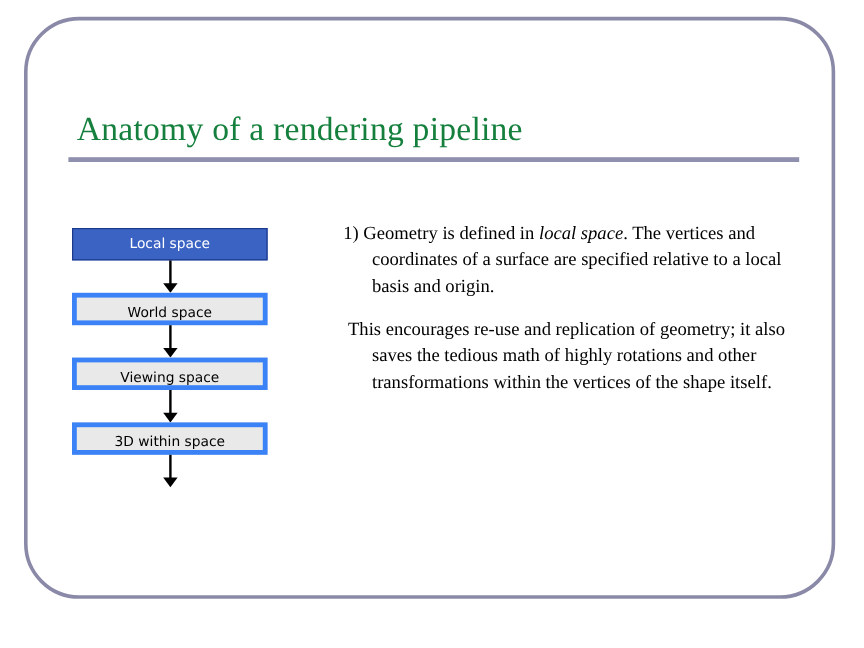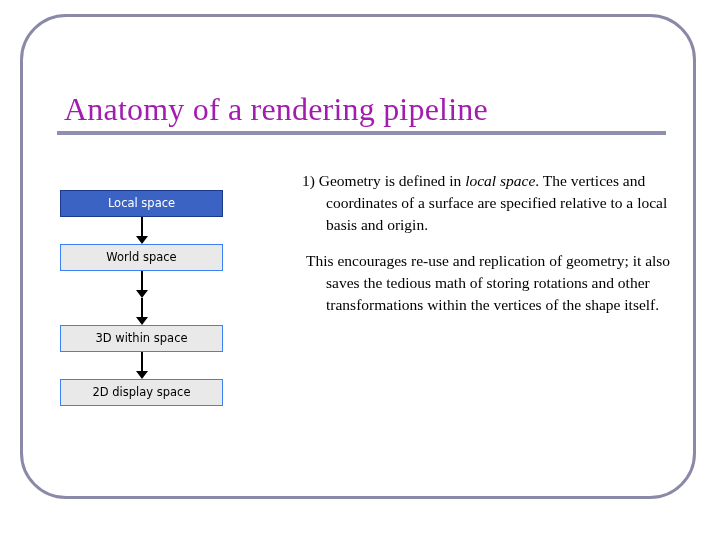--- a/index.html
+++ b/index.html
@@ -27,23 +27,23 @@
     box-sizing: border-box;
     background: transparent;
   }
 
   .slide-title {
     position: absolute;
     left: 64px;
     top: 92px;
     width: 600px;
     font-family: "Liberation Serif", serif;
-    font-size: 32px;
+    font-size: 28px;
     line-height: 34px;
-    color: #a21caf;
+    color: #15803d;
     letter-spacing: 0.2px;
     white-space: nowrap;
   }
 
   .title-rule {
     position: absolute;
     left: 57px;
     top: 131px;
     width: 609px;
     height: 4px;
@@ -55,21 +55,21 @@
     position: absolute;
     left: 60px;
     top: 190px;
     width: 163px;
   }
   .flow-node {
     position: relative;
     width: 163px;
     height: 27px;
     box-sizing: border-box;
-    border: 1px solid #3b82f6;
+    border: 4px solid #3b82f6;
     background: #e9e9e9;
     color: #000000;
     font-family: "DejaVu Sans", "Liberation Sans", sans-serif;
     font-size: 11.5px;
     line-height: 25px;
     text-align: center;
     white-space: nowrap;
   }
   .flow-node.highlight {
     background: #3b63c4;
@@ -99,23 +99,22 @@
     height: 0;
     border-left: 6px solid transparent;
     border-right: 6px solid transparent;
     border-top: 8px solid #000000;
   }
 
   
   .body-col {
     position: absolute;
     left: 286px;
-    top: 170px;
+    top: 184px;
     width: 386px;
-    margin-left: 16px;
   }
   .para {
     font-family: "Liberation Serif", serif;
     font-size: 15.5px;
     line-height: 22px;
     color: #000000;
     padding-left: 24px;
     text-indent: -24px;
     margin: 0 0 14px 0;
   }
@@ -148,41 +147,41 @@
 
   <div class="flow-node">
     <span>World space</span>
   </div>
 
   <div class="flow-connector">
     <span class="stem"></span>
     <span class="head"></span>
   </div>
 
+  <div class="flow-node">
+    <span>Viewing space</span>
+  </div>
 
   <div class="flow-connector">
     <span class="stem"></span>
     <span class="head"></span>
   </div>
 
   <div class="flow-node">
     <span>3D within space</span>
   </div>
 
   <div class="flow-connector">
     <span class="stem"></span>
     <span class="head"></span>
   </div>
 
-  <div class="flow-node">
-    <span>2D display space</span>
-  </div>
 
 </div>
 
 <div class="body-col">
 
   <p class="para"><span>1) </span><span>Geometry is defined in </span><em>local space</em><span>.  The vertices and coordinates of a surface are specified relative to a local basis and origin.</span></p>
 
-  <p class="para no-marker">This encourages re-use and replication of geometry; it also saves the tedious math of storing rotations and other transformations within the vertices of the shape itself.</p>
+  <p class="para no-marker">This encourages re-use and replication of geometry; it also saves the tedious math of highly rotations and other transformations within the vertices of the shape itself.</p>
 
 
 </div>
 
 </body></html>

